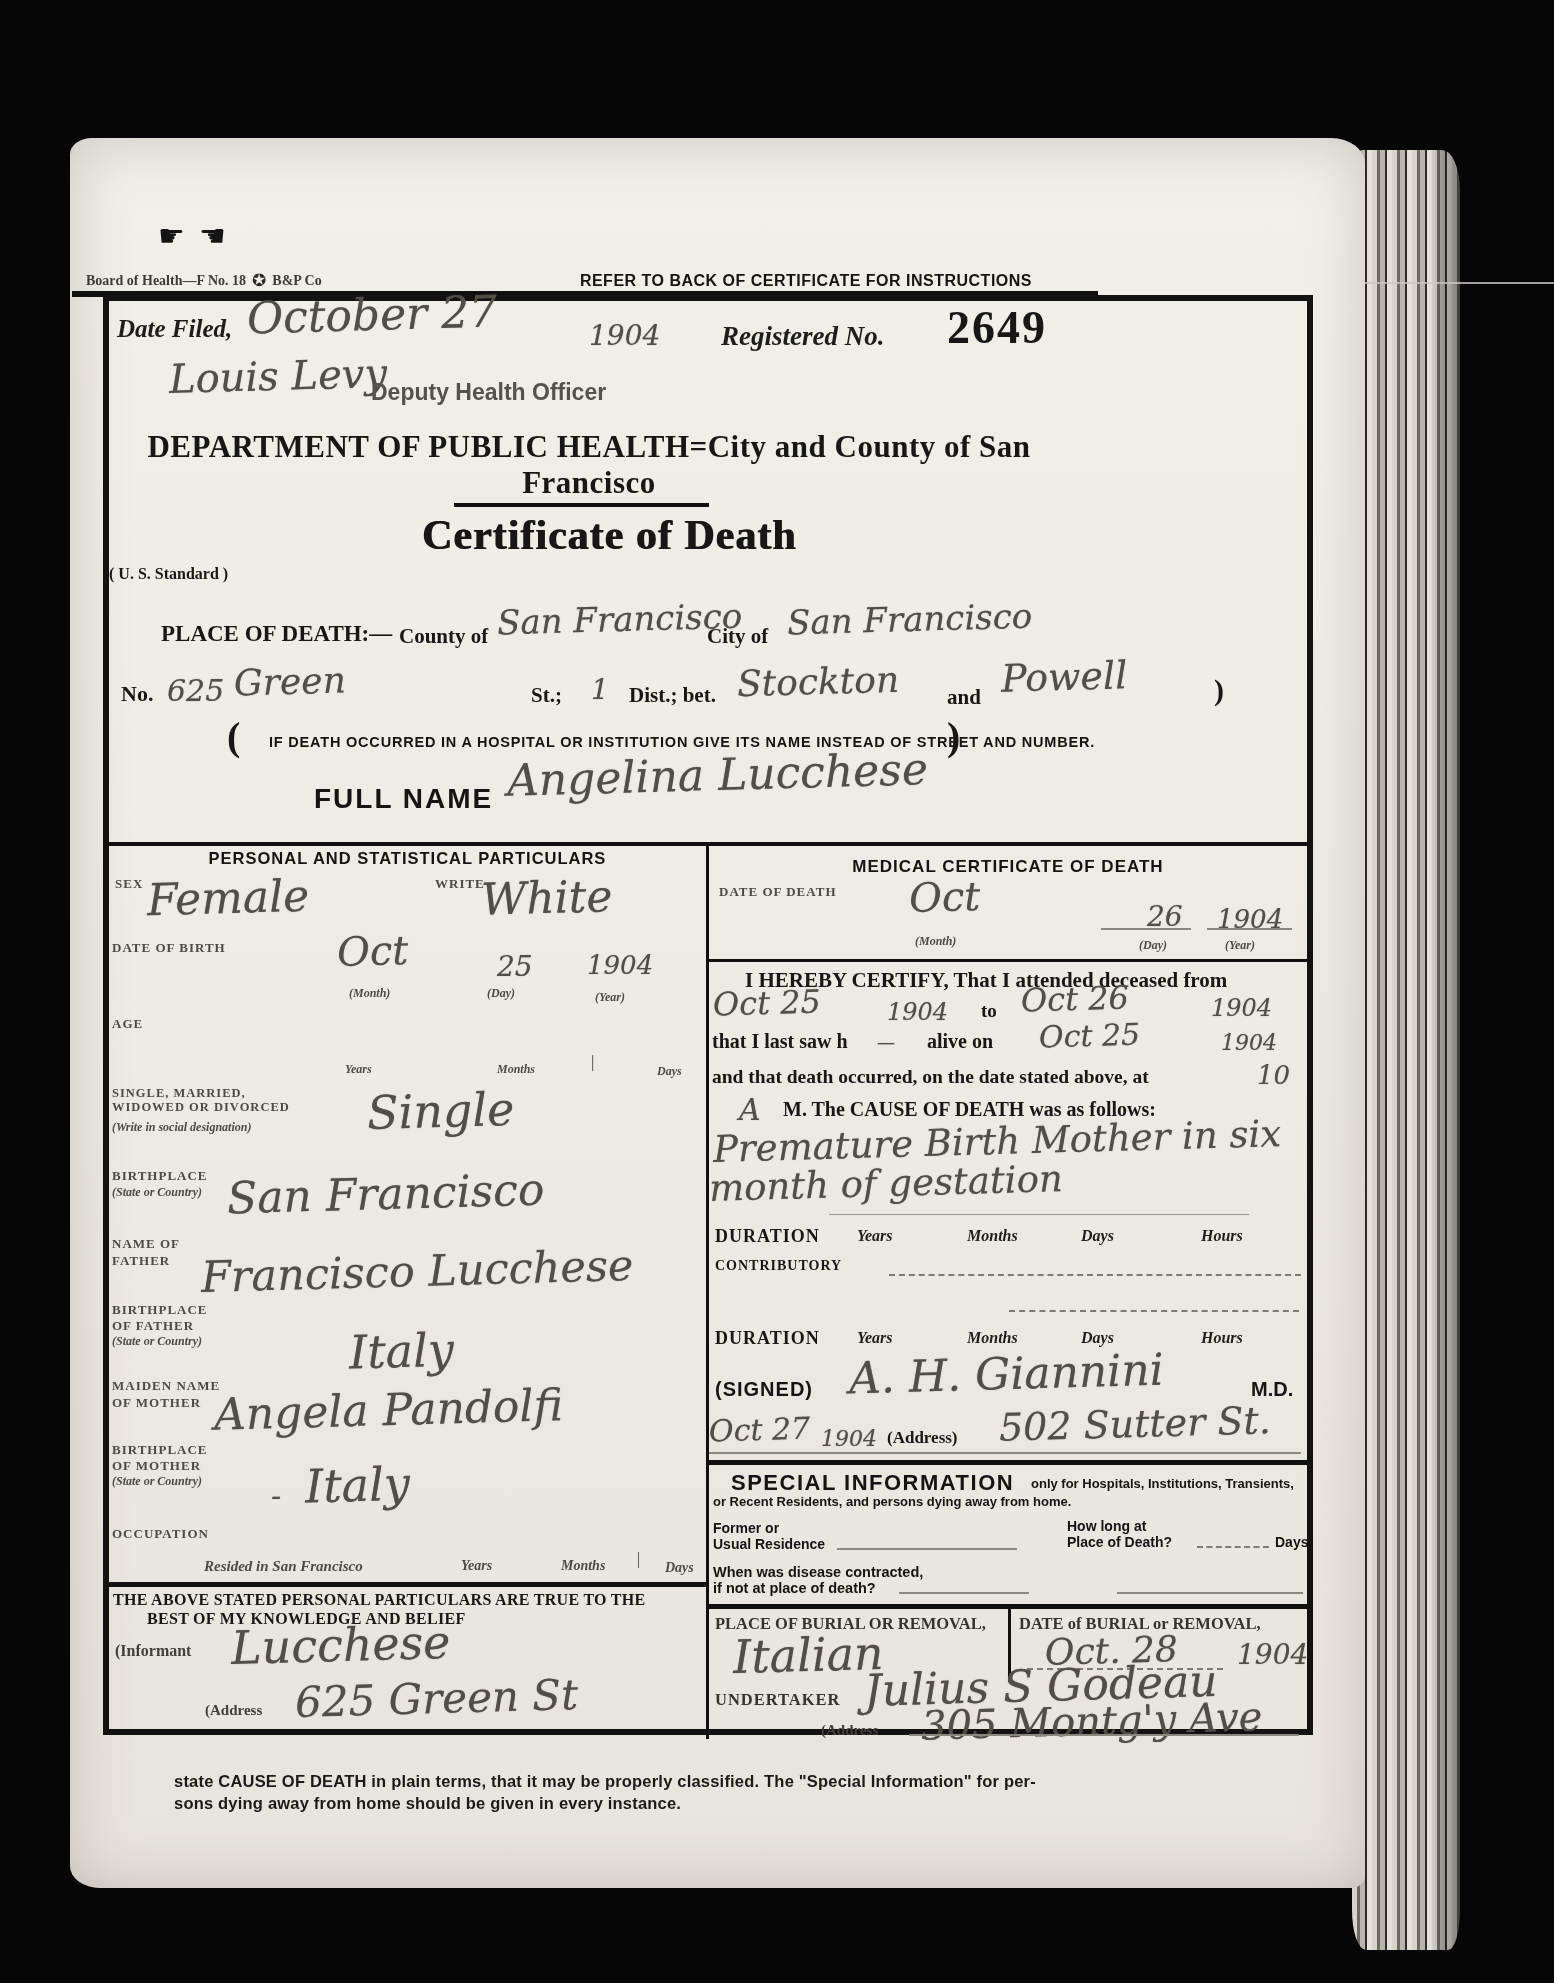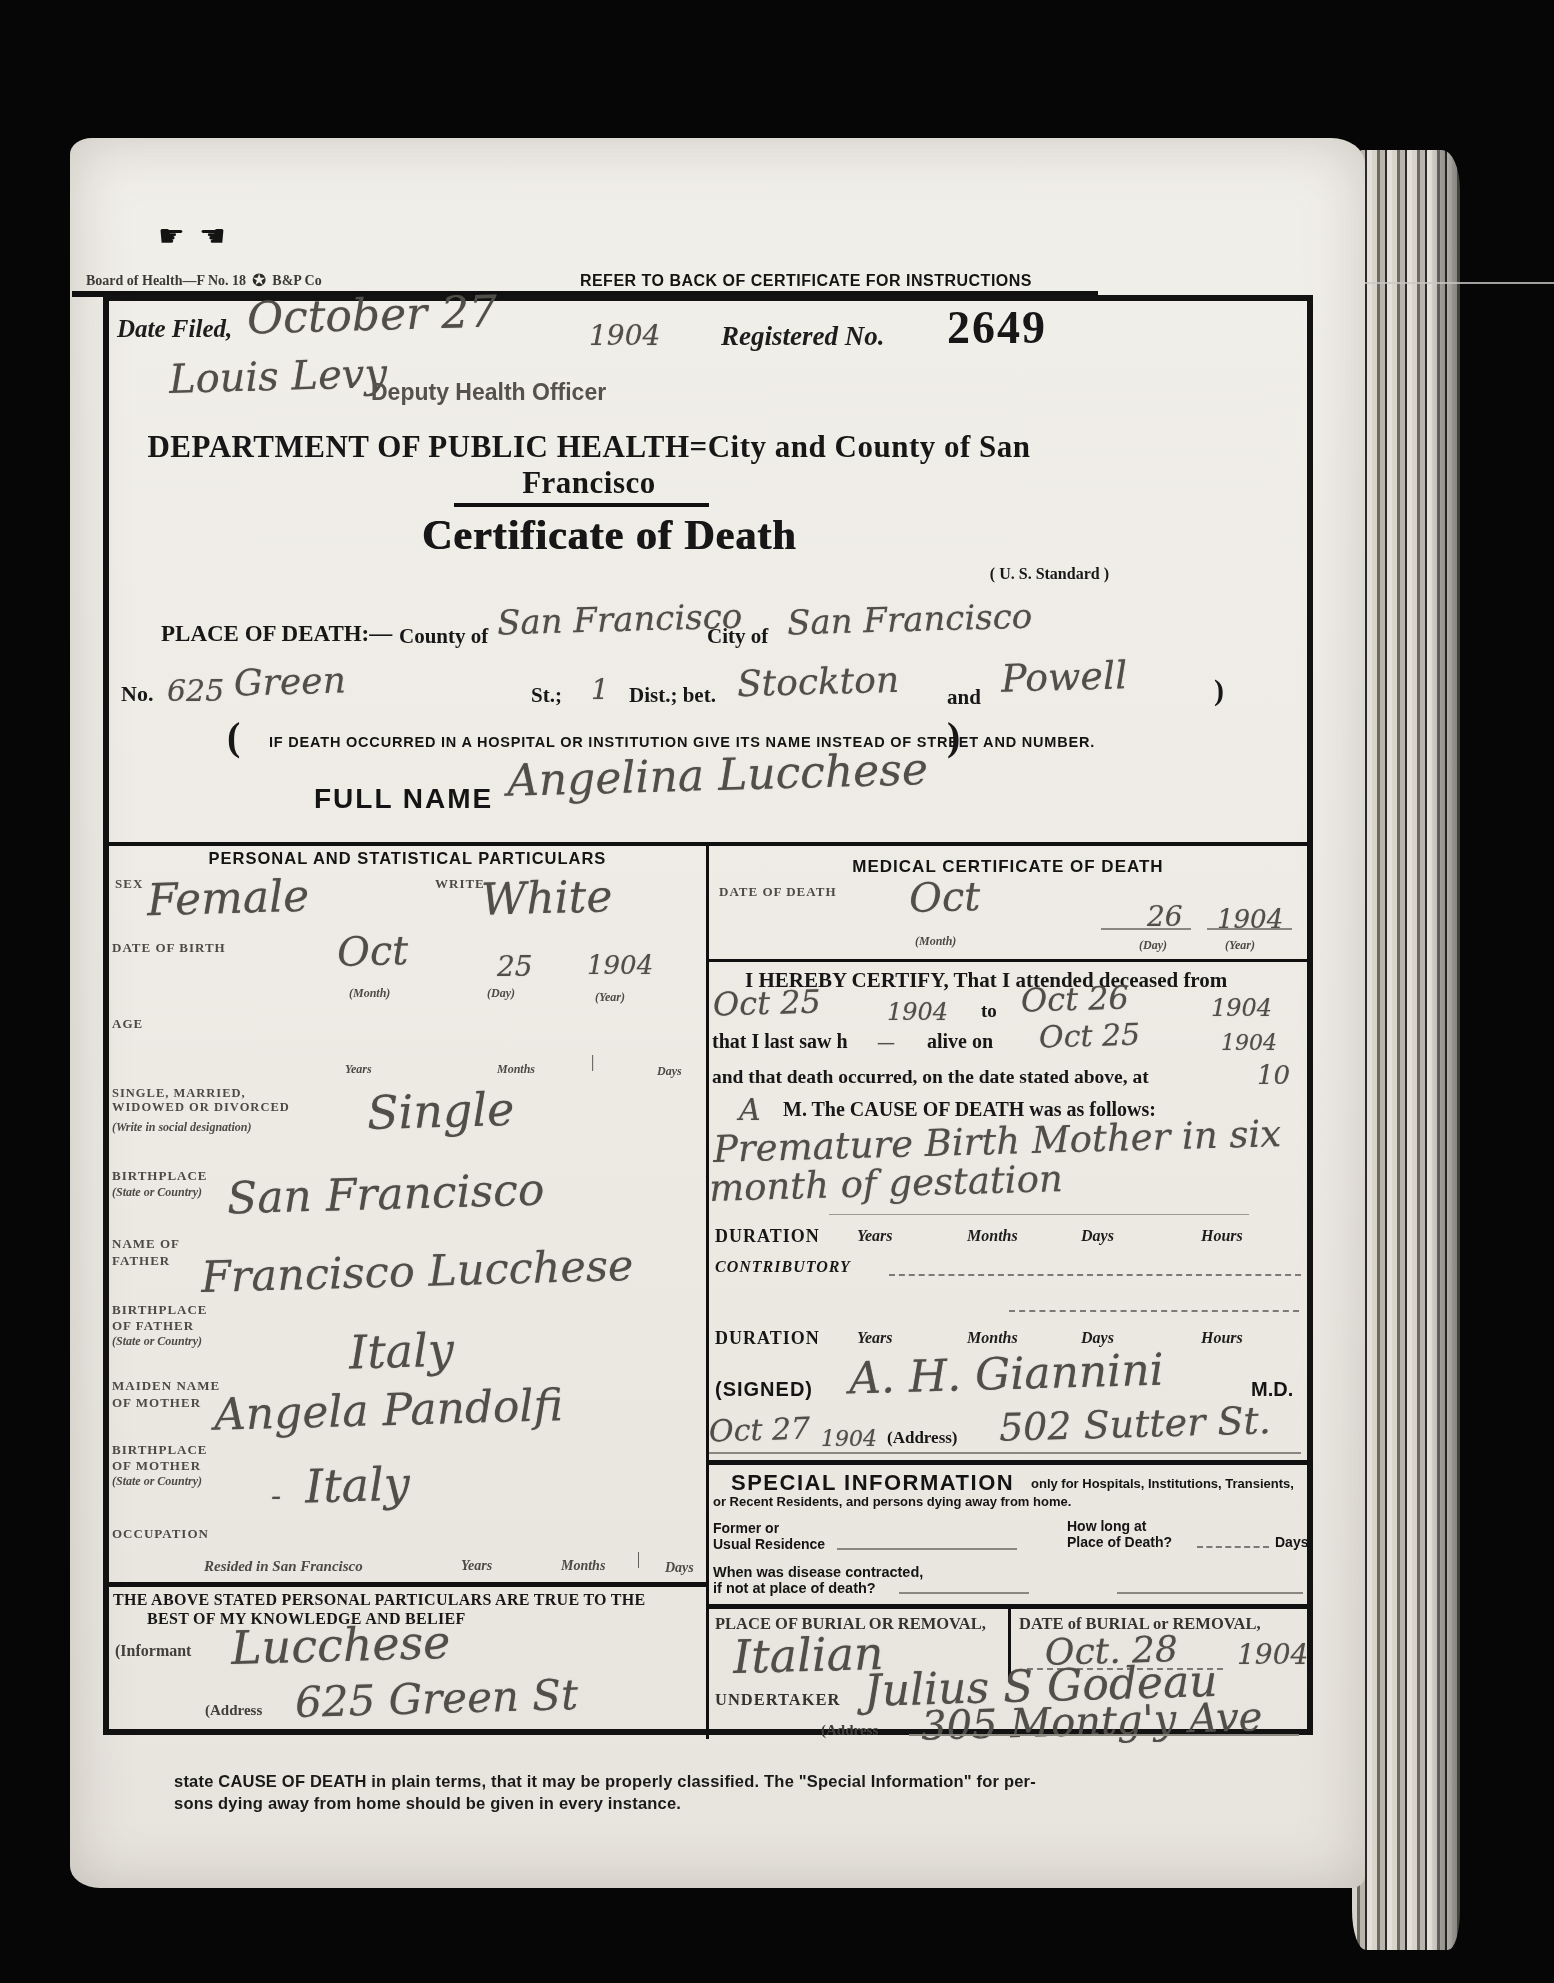--- a/index.html
+++ b/index.html
@@ -68,21 +68,21 @@
     <span class="abs bserif" style="left:838px;top:0px;font-size:46px;letter-spacing:2px;">2649</span>
 
     <span class="abs hw rot" style="left:60px;top:52px;font-size:40px;">Louis Levy</span>
     <span class="abs bsans" style="left:262px;top:78px;font-size:23px;color:#55524e;">Deputy Health Officer</span>
 
     <div class="abs bserif" style="left:0px;top:128px;width:960px;text-align:center;font-size:31px;letter-spacing:.5px;">DEPARTMENT OF PUBLIC HEALTH=City and County of San Francisco</div>
 
     <div class="abs rule" style="left:345px;top:202px;width:255px;height:4px;"></div>
 
     <div class="abs bserif" style="left:0px;top:210px;width:1000px;text-align:center;font-size:42px;letter-spacing:1px;text-shadow:1px 0 0 #171717;">Certificate of Death</div>
-    <div class="abs bserif" style="left:0px;top:264px;width:1000px;text-align:right;font-size:16px;">( U. S. Standard )</div>
+    <div class="abs bserif" style="left:0px;top:264px;width:1000px;text-align:left;font-size:16px;">( U. S. Standard )</div>
 
     <span class="abs bserif" style="left:52px;top:320px;font-size:23px;">PLACE OF DEATH:—</span>
     <span class="abs bserif" style="left:290px;top:323px;font-size:21px;">County of</span>
     <span class="abs hw rot" style="left:388px;top:298px;font-size:34px;">San Francisco</span>
     <span class="abs bserif" style="left:598px;top:323px;font-size:21px;">City of</span>
     <span class="abs hw rot" style="left:678px;top:298px;font-size:34px;">San Francisco</span>
 
     <span class="abs bserif" style="left:12px;top:380px;font-size:22px;">No.</span>
     <span class="abs hw" style="left:58px;top:372px;font-size:30px;">625</span>
     <span class="abs hw rot" style="left:125px;top:360px;font-size:36px;">Green</span>
@@ -211,21 +211,21 @@
       <span class="abs hw rot" style="left:0px;top:320px;font-size:37px;">month of gestation</span>
 
       <div class="abs" style="left:120px;top:372px;width:420px;border-bottom:1px solid #9b9791;"></div>
 
       <span class="abs bserif" style="left:6px;top:384px;font-size:18px;letter-spacing:1px;">DURATION</span>
       <span class="abs iserif" style="left:148px;top:385px;font-size:16px;">Years</span>
       <span class="abs iserif" style="left:258px;top:385px;font-size:16px;">Months</span>
       <span class="abs iserif" style="left:372px;top:385px;font-size:16px;">Days</span>
       <span class="abs iserif" style="left:492px;top:385px;font-size:16px;">Hours</span>
 
-      <span class="abs bserif" style="left:6px;top:416px;font-size:16px;letter-spacing:1px;font-style:italic;">CONTRIBUTORY</span>
+      <span class="abs bserif" style="left:6px;top:416px;font-size:14px;letter-spacing:1px;">CONTRIBUTORY</span>
       <div class="abs dashb" style="left:180px;top:432px;width:412px;"></div>
       <div class="abs dashb" style="left:300px;top:468px;width:290px;"></div>
 
       <span class="abs bserif" style="left:6px;top:486px;font-size:18px;letter-spacing:1px;">DURATION</span>
       <span class="abs iserif" style="left:148px;top:487px;font-size:16px;">Years</span>
       <span class="abs iserif" style="left:258px;top:487px;font-size:16px;">Months</span>
       <span class="abs iserif" style="left:372px;top:487px;font-size:16px;">Days</span>
       <span class="abs iserif" style="left:492px;top:487px;font-size:16px;">Hours</span>
 
       <span class="abs bsans" style="left:6px;top:536px;font-size:20px;letter-spacing:1px;">(SIGNED)</span>

